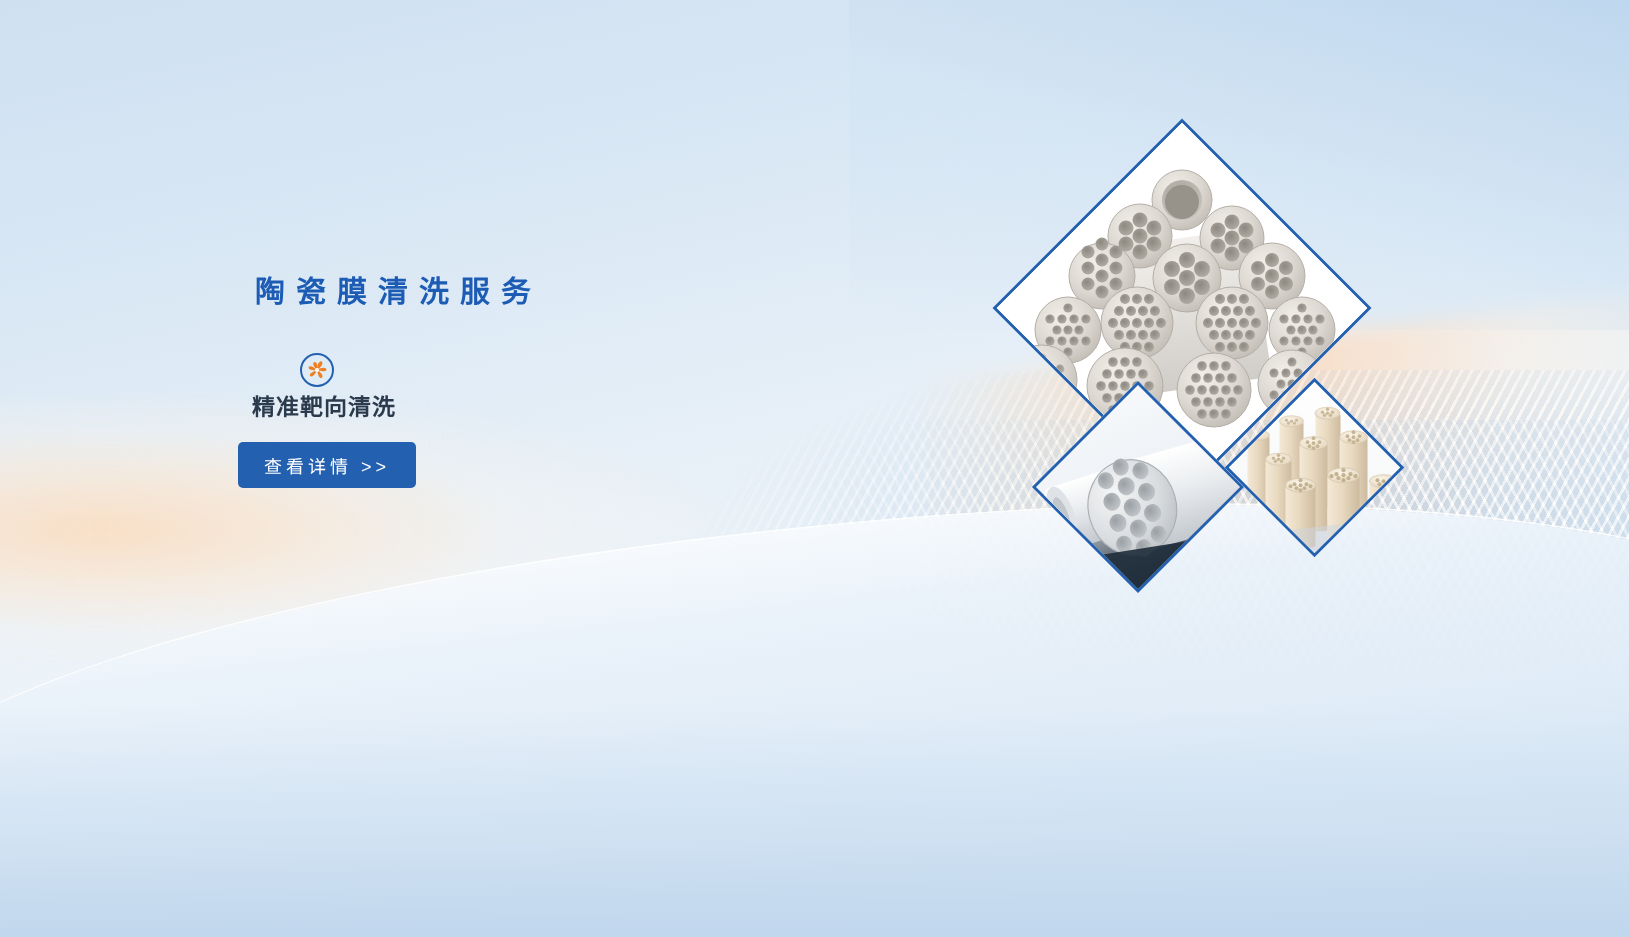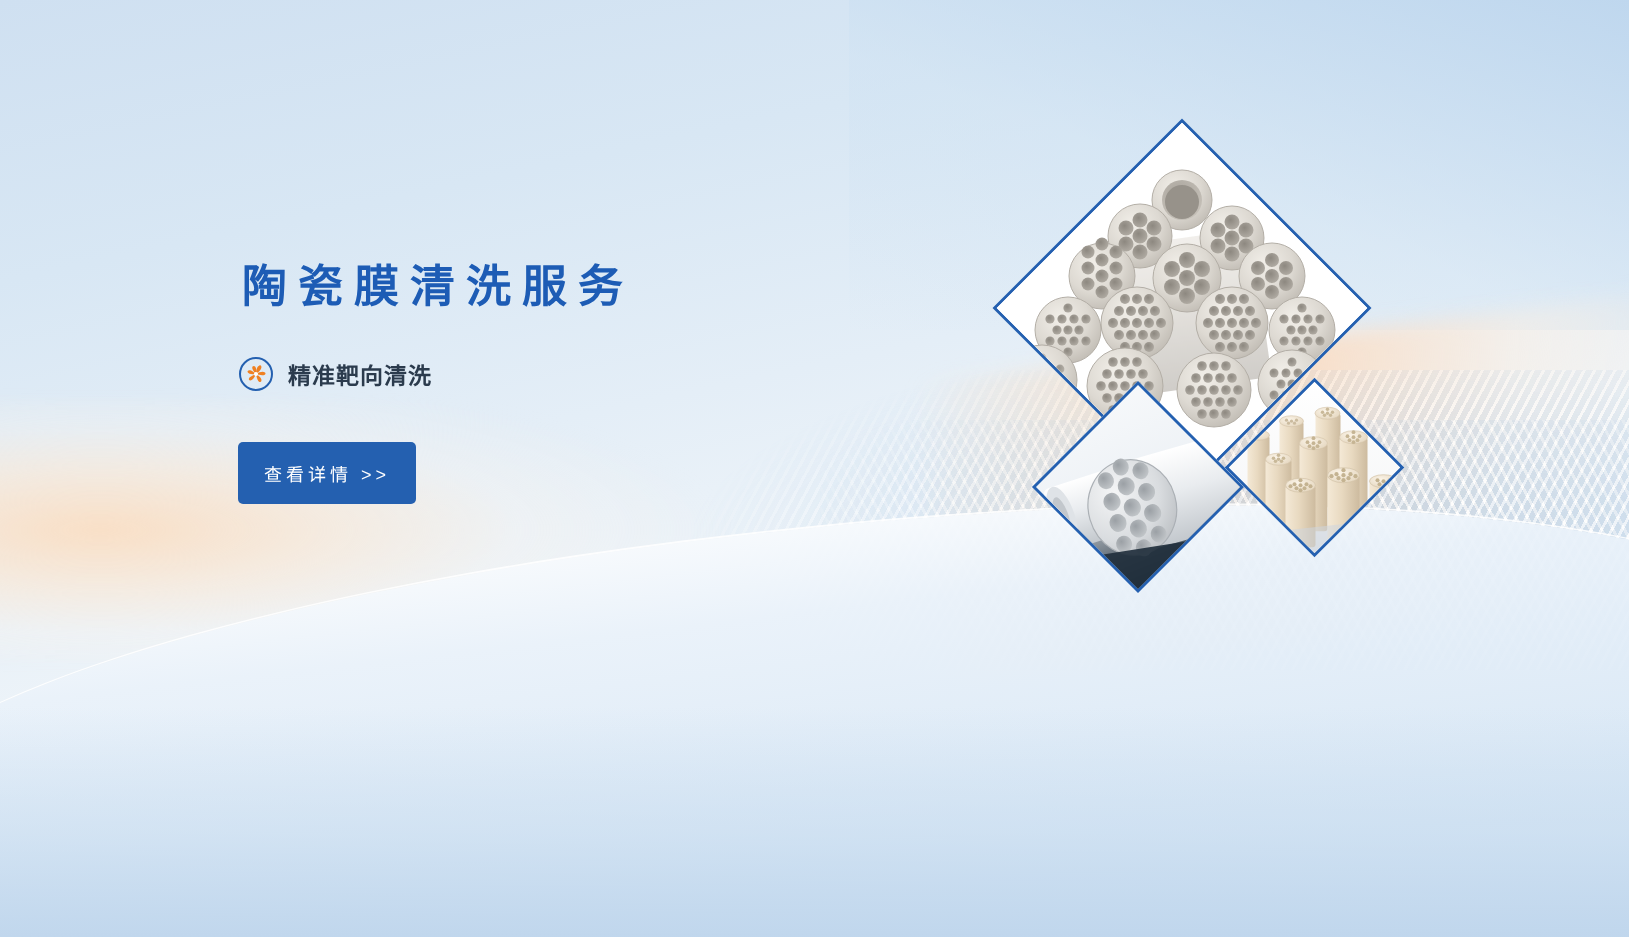--- a/index.html
+++ b/index.html
@@ -157,37 +157,38 @@
 
   .content {
     position: absolute;
     left: 238px;
     top: 258px;
     width: 760px;
     z-index: 6;
   }
 
   .headline {
-    margin: 4px;
-    font-size: 45px;
+    margin: 17px;
+    font-size: 30px;
     line-height: 1.1;
     font-weight: bold;
     letter-spacing: 11px;
     color: #1d5cb5;
     white-space: nowrap;
   }
 
   .features {
     display: flex;
     align-items: center;
     margin-top: 44px;
   }
   .feature {
     display: flex;
     align-items: center;
+    flex-direction: column;
   }
   .feature + .feature {
     margin-left: 50px;
   }
   .feature-label {
     font-size: 23px;
     font-weight: bold;
     color: #2b3b4d;
     letter-spacing: 1px;
     margin-left: 14px;
@@ -206,23 +207,23 @@
     line-height: 32px;
     color: #4a4f57;
     max-width: 660px;
     letter-spacing: 0.3px;
   }
 
   .cta {
     display: inline-flex;
     align-items: center;
     justify-content: center;
-    margin-top: 50px;
+    margin-top: 20px;
     padding: 0 26px;
-    height: 62px;
+    height: 46px;
     min-width: 159px;
     box-sizing: border-box;
     background: #2460b0;
     color: #ffffff;
     border: none;
     border-radius: 5px;
     font-family: inherit;
     font-size: 18px;
     letter-spacing: 4px;
     cursor: pointer;

